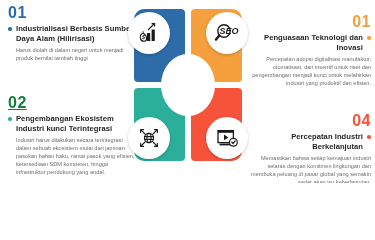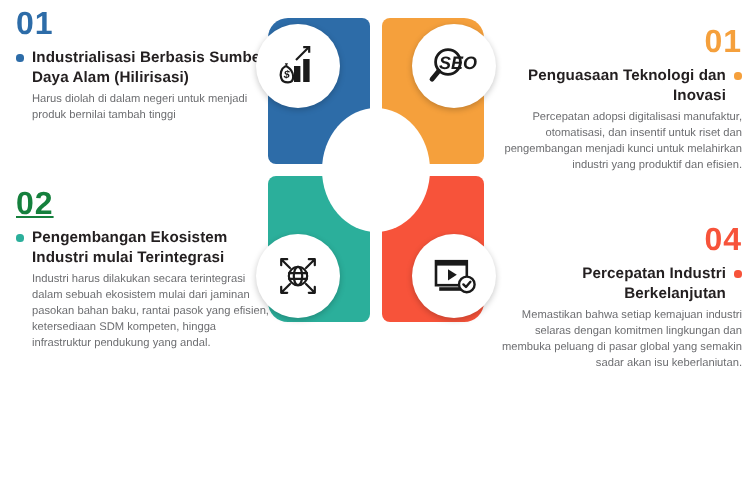--- a/index.html
+++ b/index.html
@@ -148,21 +148,21 @@
       <span class="dot dot-blue"></span>
       <div class="heading">Industrialisasi Berbasis Sumber Daya Alam (Hilirisasi)</div>
     </div>
     <div class="body">Harus diolah di dalam negeri untuk menjadi produk bernilai tambah tinggi</div>
   </div>
 
   <div class="block block-left blk-02">
     <div class="num num-teal">02</div>
     <div class="head-row">
       <span class="dot dot-teal"></span>
-      <div class="heading">Pengembangan Ekosistem Industri mulai Terintegrasi</div>
+      <div class="heading">Pengembangan Ekosistem Industri kunci Terintegrasi</div>
     </div>
     <div class="body">Industri harus dilakukan secara terintegrasi dalam sebuah ekosistem mulai dari jaminan pasokan bahan baku, rantai pasok yang efisien, ketersediaan SDM kompeten, hingga infrastruktur pendukung yang andal.</div>
   </div>
 
   <div class="block block-right blk-03">
     <div class="num num-orange">01</div>
     <div class="head-row">
       <span class="dot dot-orange"></span>
       <div class="heading">Penguasaan Teknologi dan Inovasi</div>
     </div>

